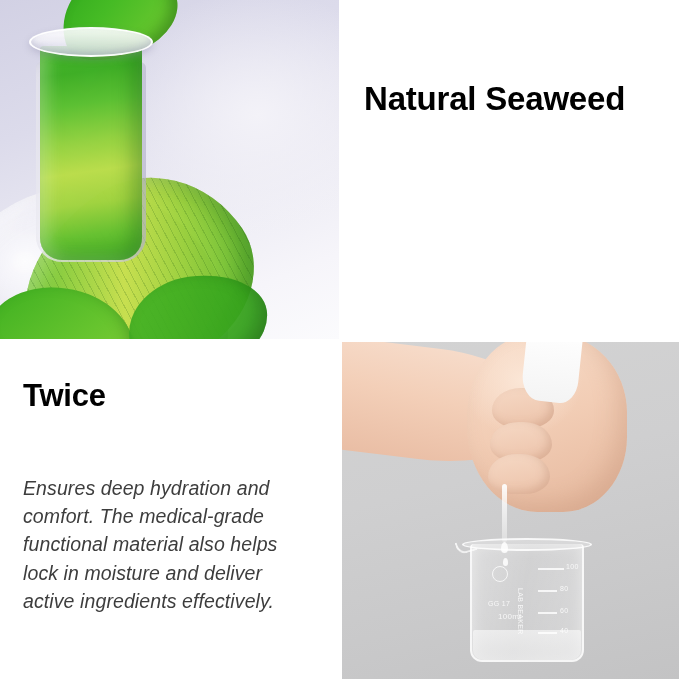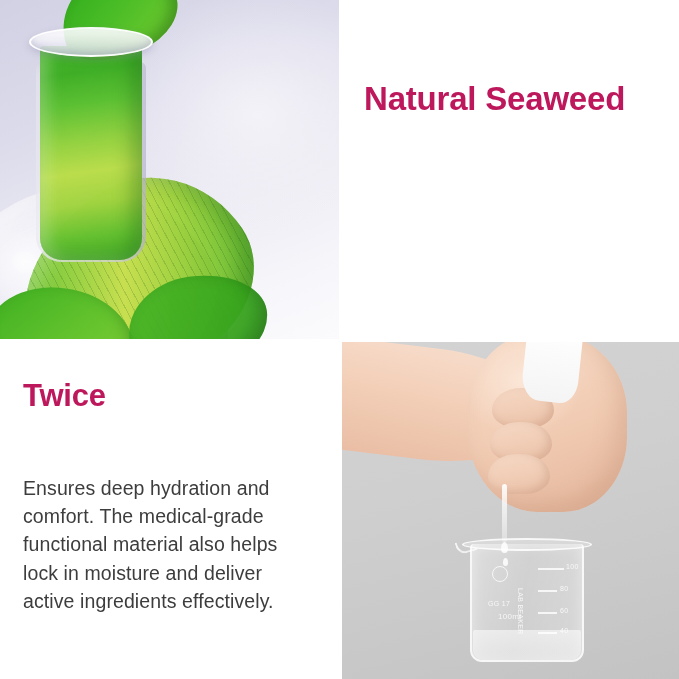--- a/index.html
+++ b/index.html
@@ -30,34 +30,34 @@
     background:#ffffff;
     padding:0 22px;
     display:flex;
     flex-direction:column;
     justify-content:flex-start;
   }
   .panel-top-right { padding-top:80px; }
   .panel-bottom-left { padding-top:36px;padding-left:23px; }
 
   .headline {
-    color:#be185d;
+    color:#000000;
     font-weight:700;
     letter-spacing:-0.2px;
   }
   .headline-tr { font-size:33px; line-height:1.16; }
   .headline-bl { font-size:31px; line-height:1.19; }
 
   .body-copy {
     color:#3d3d3d;
     font-weight:400;
     letter-spacing:0.1px;
   }
   .body-tr { font-size:20px; line-height:1.42; margin-top:20px; }
-  .body-bl { font-size:19.5px; line-height:1.45; margin-top:22px; }
+  .body-bl { font-size:19.5px; line-height:1.45; margin-top:22px;font-style:italic; }
 
   
   .photo-bottle {
     background:
       radial-gradient(ellipse 70% 60% at 76% 34%, #f3f2f8 0%, rgba(243,242,248,0) 62%),
       linear-gradient(158deg, #d2d1e4 0%, #dcdbeb 30%, #ebeaf3 58%, #f6f5fa 82%, #fbfbfd 100%);
   }
   
   .bottle-body {
     position:absolute;

